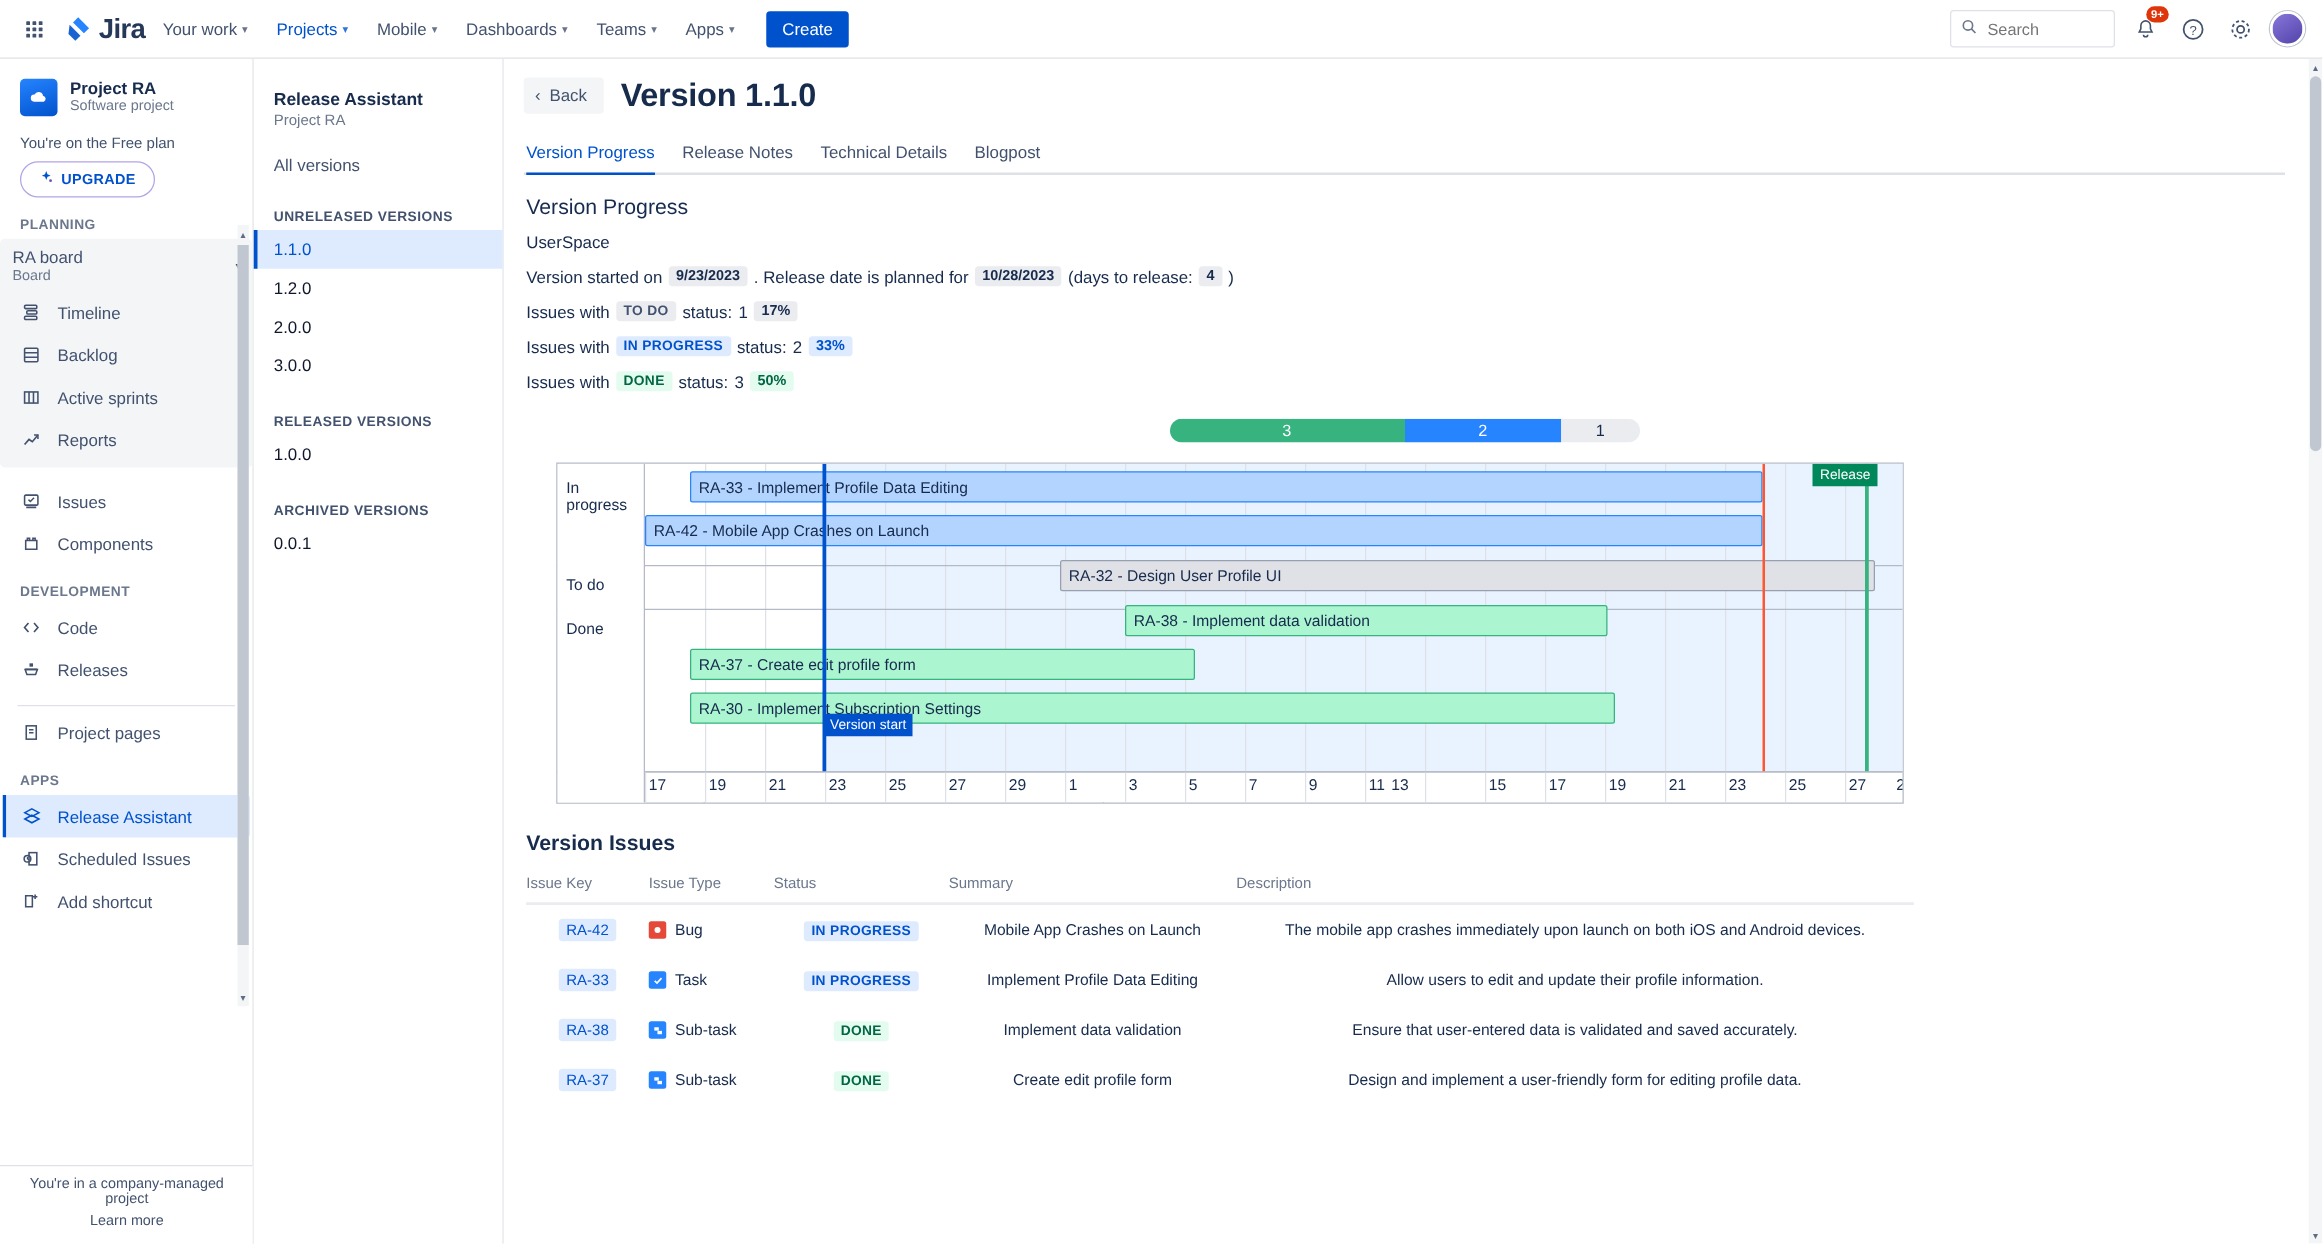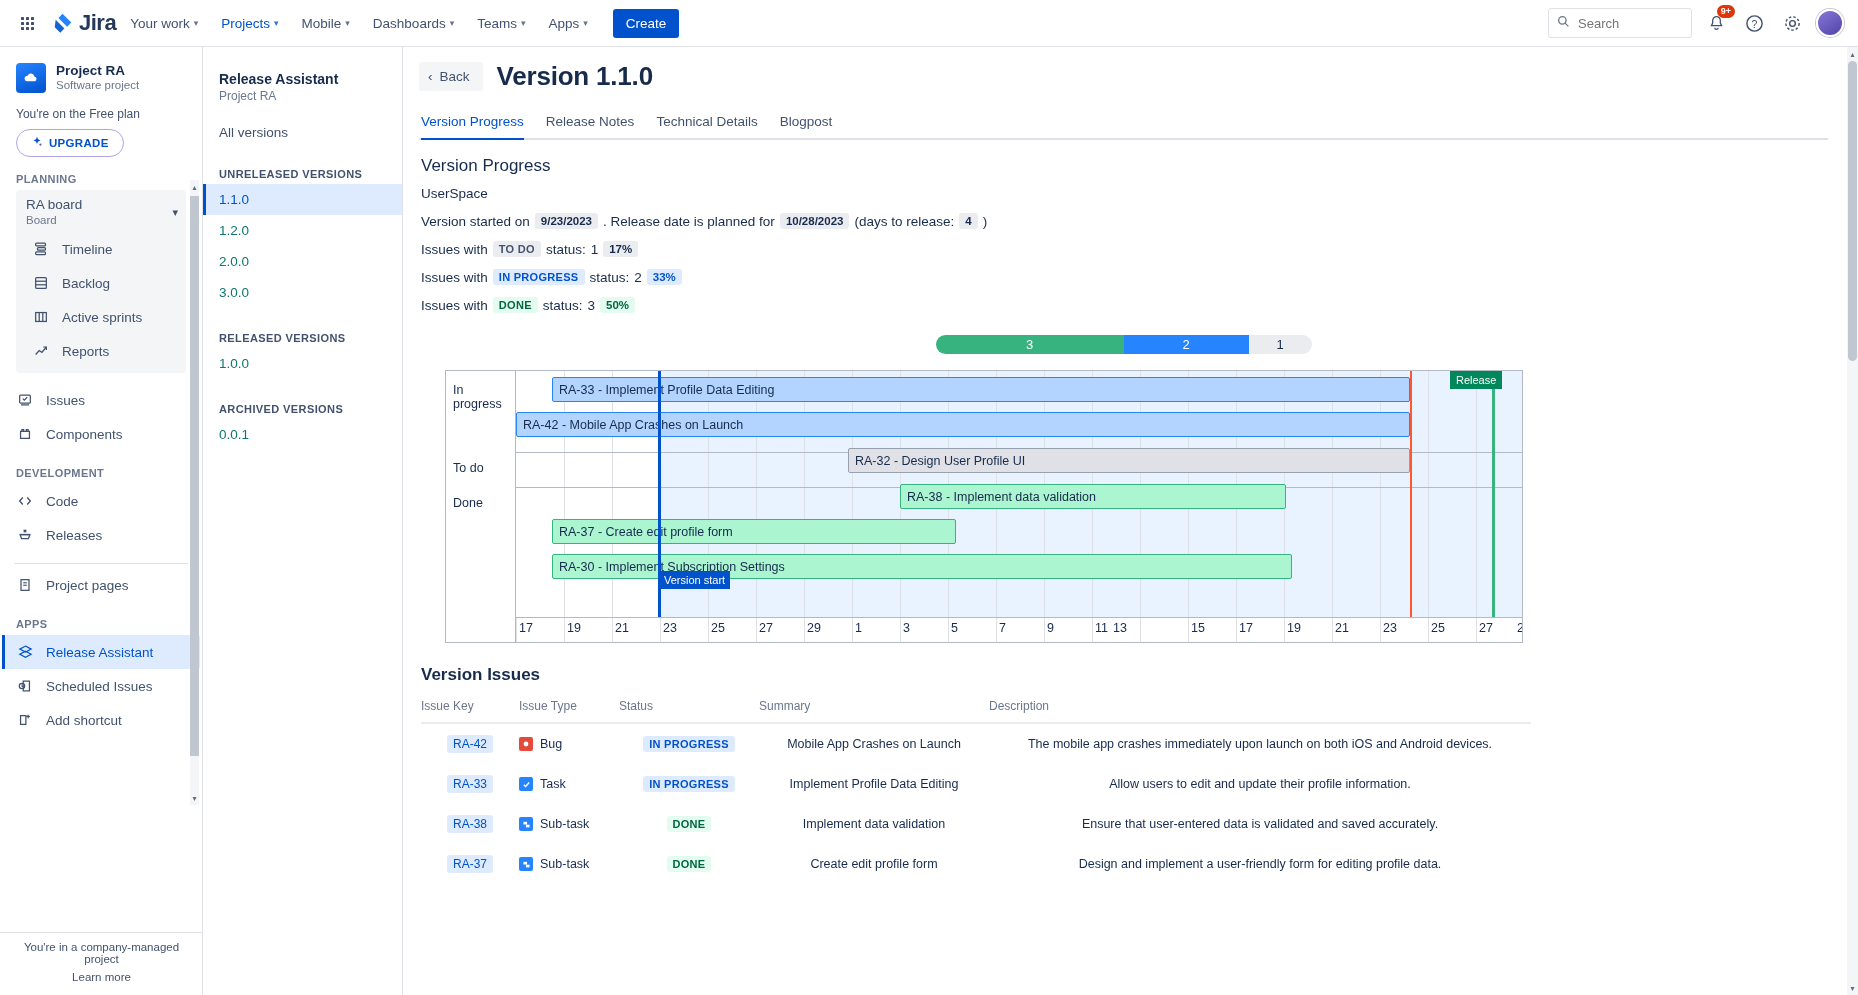--- a/index.html
+++ b/index.html
@@ -30,21 +30,21 @@
   }
   .navitem.active { color:#0052cc; }
   .caret { font-size:9px; opacity:.8; }
   .create-btn {
     background:#0052cc; color:#fff; border:none; border-radius:3px;
     padding:7px 13px; font-size:13.5px; font-weight:500; margin-left:16px; cursor:pointer;
     font-family:inherit;
   }
   .nav-right { margin-left:auto; display:flex; align-items:center; gap:10px; }
   .searchbox {
-    width:144px; height:30px; border:1px solid #dfe1e6; border-radius:3px;
+    width:132px; height:30px; border:1px solid #dfe1e6; border-radius:3px;
     display:flex; align-items:center; padding:0 8px; gap:6px; background:#fff; cursor:text;
   }
   .searchbox input {
     border:none; outline:none; font-size:13px; width:100%;
     font-family:inherit; color:#6b778c; background:transparent;
   }
   .icon-btn { width:28px; height:28px; border-radius:50%; display:flex; align-items:center; justify-content:center; cursor:pointer; position:relative; }
   .badge-count {
     position:absolute; top:-4px; right:-5px; background:#de350b; color:#fff;
     font-size:9px; font-weight:700; border-radius:8px; padding:1px 4px; line-height:11px;
@@ -71,21 +71,21 @@
   .freeplan { font-size:12px; color:#42526e; padding:4px 16px 8px; }
   .upgrade {
     margin:0 16px; border:1px solid #b3a3e8; border-radius:16px; color:#0052cc;
     font-size:11.5px; font-weight:700; letter-spacing:.3px; padding:6px 14px;
     display:inline-flex; align-items:center; gap:6px; cursor:pointer; background:#fff;
   }
   .sec-label {
     font-size:11px; font-weight:700; color:#6b778c; letter-spacing:.4px;
     padding:16px 16px 5px 16px; text-transform:uppercase;
   }
-  .board-group { margin:0 16px; background:#f4f5f7; border-radius:4px; padding-bottom:5px; }
+  .board-group { margin:0 0; background:#f4f5f7; border-radius:4px; padding-bottom:5px; }
   .board-head { display:flex; align-items:center; padding:7px 8px 5px 10px; cursor:pointer; }
   .board-head .bh-t { font-size:13.5px; color:#42526e; line-height:16px; }
   .board-head .bh-s { font-size:11.5px; color:#6b778c; line-height:14px; }
   .board-head .chev { margin-left:auto; font-size:11px; color:#42526e; }
   .nav-row {
     display:flex; align-items:center; gap:11px; padding:7px 8px 7px 13px;
     font-size:13.5px; color:#42526e; cursor:pointer; border-radius:3px; margin:0 2px;
   }
   .nav-row.app-active { background:#deebff; color:#0052cc; border-left:3px solid #0052cc; padding-left:10px; border-radius:0 3px 3px 0; }
   .nav-ico { width:20px; height:20px; flex:none; display:flex; align-items:center; justify-content:center; }
@@ -102,21 +102,21 @@
 
   
   #verpanel {
     position:absolute; top:47px; left:203px; width:200px; height:948px;
     background:#fff; border-right:1px solid #dfe1e6; padding-top:24px;
   }
   .vp-title { font-size:14px; font-weight:600; color:#172b4d; padding:0 16px; }
   .vp-sub { font-size:12px; color:#6b778c; padding:2px 16px 0; }
   .vp-all { font-size:13.5px; color:#42526e; padding:22px 16px 4px; cursor:pointer; }
   .vp-sec { font-size:11px; font-weight:700; color:#42526e; letter-spacing:.4px; padding:24px 16px 4px; }
-  .vp-item { font-size:13.5px; color:#0f766e; padding:8px 16px; cursor:pointer; }
+  .vp-item { font-size:13.5px; color:#0f172a; padding:8px 16px; cursor:pointer; }
   .vp-item.sel { background:#deebff; color:#0052cc; border-left:3px solid #0052cc; padding-left:13px; }
 
   
   #main {
     position:absolute; top:47px; left:403px; width:1455px; height:948px;
     overflow:hidden; background:#fff;
   }
   .main-pad { padding:14px 30px 0 16px; }
   .hdr-row { display:flex; align-items:center; gap:14px; }
   .back-btn {
@@ -575,21 +575,21 @@
       <div class="g-rowline" style="top:246px"></div>
 
       <div class="g-labelcol">
         <div class="g-lab" style="top:12px">In progress</div>
         <div class="g-lab" style="top:90px">To do</div>
         <div class="g-lab" style="top:125px">Done</div>
       </div>
 
       <div class="g-bar b-blue" style="left:106px; top:6px;   width:858px;">RA-33 - Implement Profile Data Editing</div>
       <div class="g-bar b-blue" style="left:70px;  top:41px;  width:894px;">RA-42 - Mobile App Crashes on Launch</div>
-      <div class="g-bar b-grey" style="left:402px; top:77px;  width:562px;text-align:right;">RA-32 - Design User Profile UI</div>
+      <div class="g-bar b-grey" style="left:402px; top:77px;  width:652px;text-align:right;">RA-32 - Design User Profile UI</div>
       <div class="g-bar b-green" style="left:454px; top:113px; width:386px;">RA-38 - Implement data validation</div>
       <div class="g-bar b-green" style="left:106px; top:148px; width:404px;">RA-37 - Create edit profile form</div>
       <div class="g-bar b-green" style="left:106px; top:183px; width:740px;">RA-30 - Implement Subscription Settings</div>
 
       <div class="vline-start" style="left:212px"></div>
       <div class="vline-rel" style="left:964px"></div>
       <div class="vline-end" style="left:1046px"></div>
       <div class="tag-start" style="left:213px; top:200px">Version start</div>
       <div class="tag-rel" style="left:1004px; top:0px">Release</div>
 

